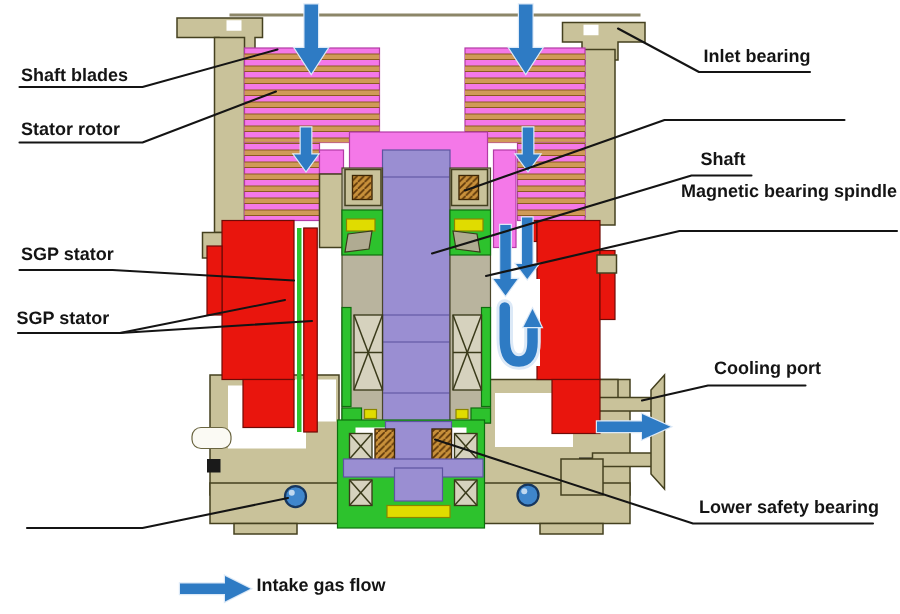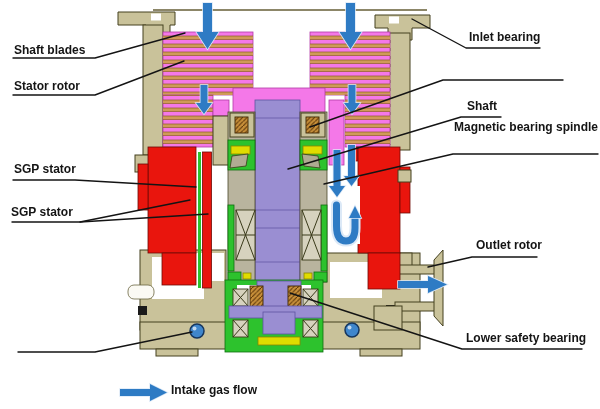--- a/index.html
+++ b/index.html
@@ -221,16 +221,16 @@
   <polygon class="blue" points="120,389 150,389 150,384 167,392.5 150,401 150,396 120,396" fill="#2E7BC4"></polygon>
 </svg>
 
 <div class="lbl" style="left:14px;top:43px">Shaft blades</div>
 <div class="lbl" style="left:14px;top:79px">Stator rotor</div>
 <div class="lbl" style="left:14px;top:162px">SGP stator</div>
 <div class="lbl" style="left:11px;top:205px">SGP stator</div>
 <div class="lbl" style="left:469px;top:30px">Inlet bearing</div>
 <div class="lbl" style="left:467px;top:99px">Shaft</div>
 <div class="lbl" style="left:454px;top:120px">Magnetic bearing spindle</div>
-<div class="lbl" style="left:476px;top:238px">Outlet rotor</div>
+<div class="lbl" style="left:476px;top:238px">Cooling port</div>
 <div class="lbl" style="left:171px;top:383px">Intake gas flow</div>
 <div class="lbl" style="left:466px;top:331px">Lower safety bearing</div>
 </div>
 
 </body></html>

